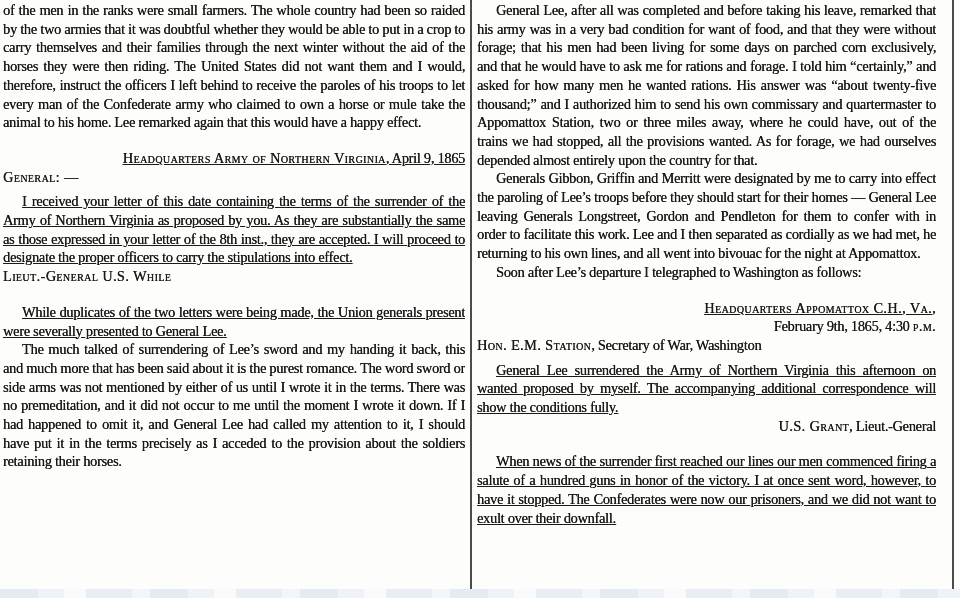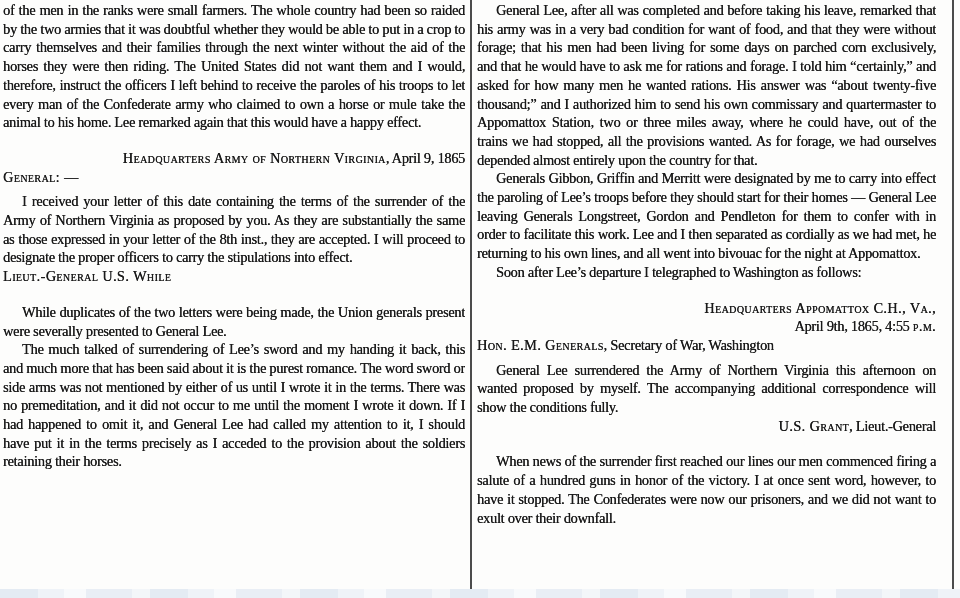--- a/index.html
+++ b/index.html
@@ -24,22 +24,22 @@
   .col-left  { left: 3px;   width: 462px; }
   .col-right { left: 477px; width: 459px; }
   .blk { margin: 0; text-shadow: 0.25px 0 0 currentColor; }
   .para       { text-align: justify; text-indent: 19px; }
   .para-flush { text-align: justify; text-indent: 0; }
   .letterhead  { text-align: right; }
   .letterhead2 { text-align: right; }
   .salutation  { text-align: left; }
   .signature   { text-align: right; }
   .addressee   { text-align: left; }
-  .gap-full  { margin-top: 17px; }
-  .gap-small { margin-top: 6px; }
+  .gap-full  { margin-top: 17px; text-decoration: underline; }
+  .gap-small { margin-top: 6px; text-decoration: underline; }
   .sc { font-variant: small-caps; letter-spacing: 0.4px; }
   .divider {
     position: absolute;
     top: 0;
     width: 2px;
     height: 590px;
     background: #4c4c4c;
   }
   .divider-mid   { left: 470px; }
   .divider-right { left: 952px; }
@@ -70,22 +70,22 @@
       <p class="blk para gap-small"><span class="">I received your letter of this date containing the terms of the surrender of the Army of Northern Virginia as proposed by you. As they are substantially the same as those expressed in your letter of the 8th inst., they are accepted. I will proceed to designate the proper officers to carry the stipulations into effect.</span></p>
       <p class="blk addressee"><span class="sc">Lieut.-General U.S. While</span></p>
       <p class="blk para gap-full"><span class="">While duplicates of the two letters were being made, the Union generals present were severally presented to General Lee.</span></p>
       <p class="blk para"><span class="">The much talked of surrendering of Lee’s sword and my handing it back, this and much more that has been said about it is the purest romance. The word sword or side arms was not mentioned by either of us until I wrote it in the terms. There was no premeditation, and it did not occur to me until the moment I wrote it down. If I had happened to omit it, and General Lee had called my attention to it, I should have put it in the terms precisely as I acceded to the provision about the soldiers retaining their horses.</span></p>
     </div>
   <div class="col col-right">
       <p class="blk para"><span class="">General Lee, after all was completed and before taking his leave, remarked that his army was in a very bad condition for want of food, and that they were without forage; that his men had been living for some days on parched corn exclusively, and that he would have to ask me for rations and forage. I told him “certainly,” and asked for how many men he wanted rations. His answer was “about twenty-five thousand;” and I authorized him to send his own commissary and quartermaster to Appomattox Station, two or three miles away, where he could have, out of the trains we had stopped, all the provisions wanted. As for forage, we had ourselves depended almost entirely upon the country for that.</span></p>
       <p class="blk para"><span class="">Generals Gibbon, Griffin and Merritt were designated by me to carry into effect the paroling of Lee’s troops before they should start for their homes — General Lee leaving Generals Longstreet, Gordon and Pendleton for them to confer with in order to facilitate this work. Lee and I then separated as cordially as we had met, he returning to his own lines, and all went into bivouac for the night at Appomattox.</span></p>
       <p class="blk para"><span class="">Soon after Lee’s departure I telegraphed to Washington as follows:</span></p>
       <p class="blk letterhead gap-full"><span class="sc">Headquarters Appomattox C.H., Va.,</span></p>
-      <p class="blk letterhead2"><span class="">April 9th, 1865, 4:55 </span><span class="sc">p.m.</span></p>
-      <p class="blk addressee"><span class="sc">Hon. E.M. Generals</span><span class="">, Secretary of War, Washington</span></p>
+      <p class="blk letterhead2"><span class="">February 9th, 1865, 4:30 </span><span class="sc">p.m.</span></p>
+      <p class="blk addressee"><span class="sc">Hon. E.M. Station</span><span class="">, Secretary of War, Washington</span></p>
       <p class="blk para gap-small"><span class="">General Lee surrendered the Army of Northern Virginia this afternoon on wanted proposed by myself. The accompanying additional correspondence will show the conditions fully.</span></p>
       <p class="blk signature"><span class="sc">U.S. Grant</span><span class="">, Lieut.-General</span></p>
       <p class="blk para gap-full"><span class="">When news of the surrender first reached our lines our men commenced firing a salute of a hundred guns in honor of the victory. I at once sent word, however, to have it stopped. The Confederates were now our prisoners, and we did not want to exult over their downfall.</span></p>
     </div>
   <div class="divider divider-mid"></div>
   <div class="divider divider-right"></div>
   <div class="scan-band"></div>
 </div>
 
 </body></html>

